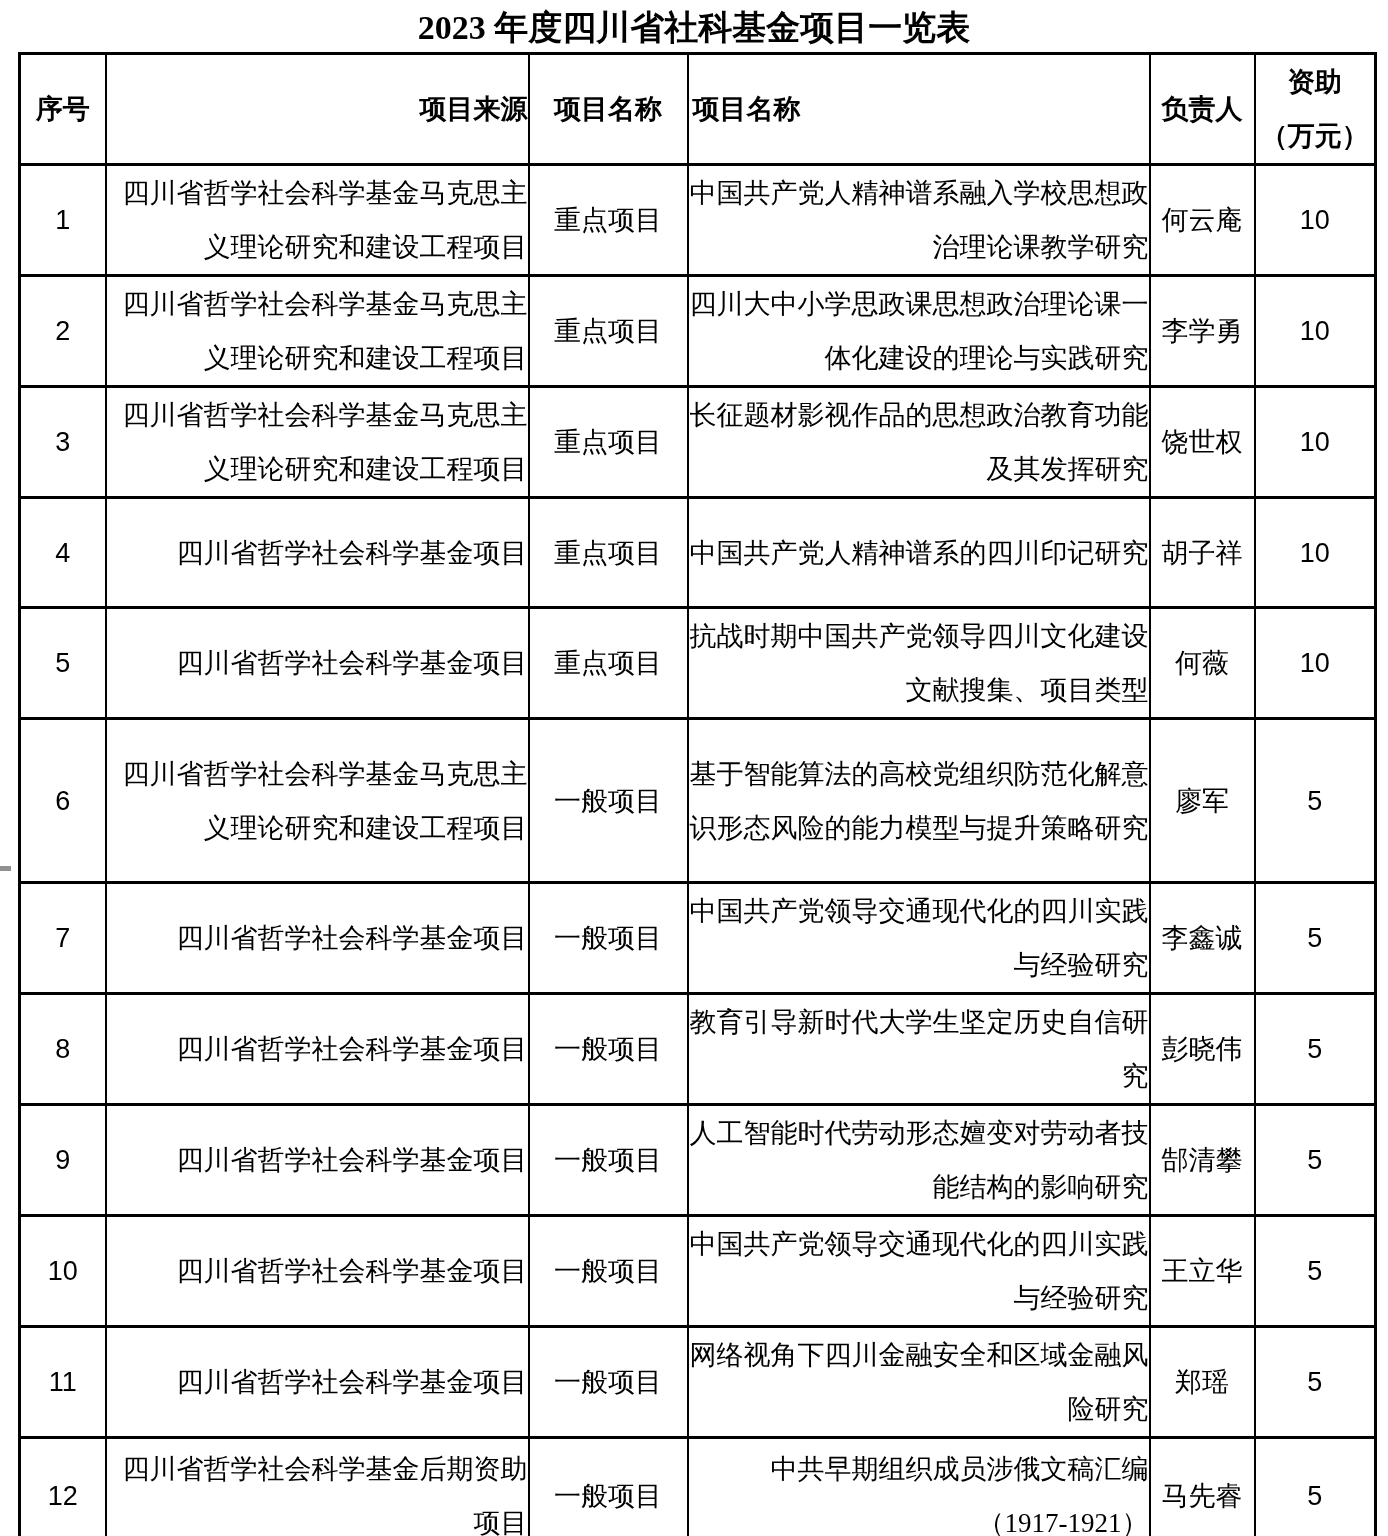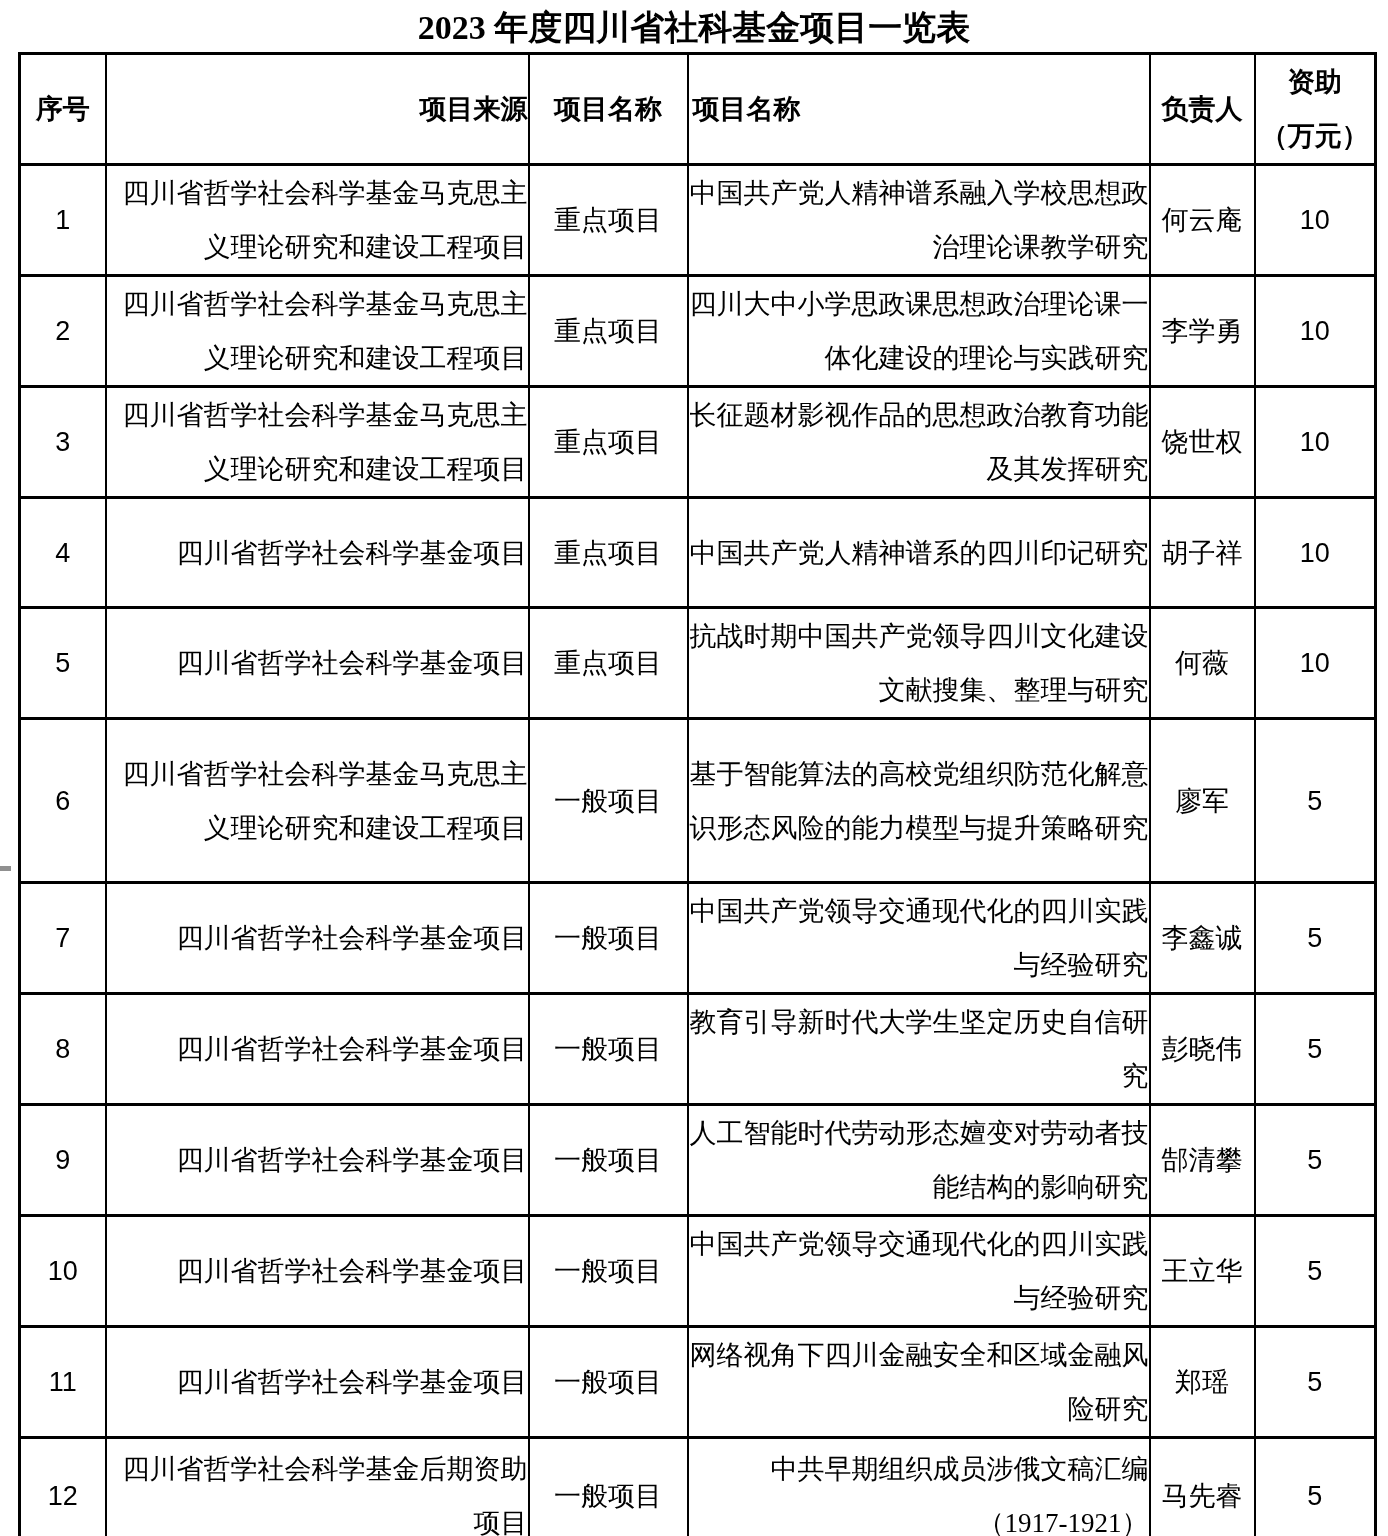--- a/index.html
+++ b/index.html
@@ -121,21 +121,21 @@
           <td class="c-source">四川省哲学社会科学基金项目</td>
           <td class="c-type">重点项目</td>
           <td class="c-name">中国共产党人精神谱系的四川印记研究</td>
           <td class="c-leader">胡子祥</td>
           <td class="c-fund num">10</td>
         </tr>
         <tr>
           <td class="c-index num">5</td>
           <td class="c-source">四川省哲学社会科学基金项目</td>
           <td class="c-type">重点项目</td>
-          <td class="c-name">抗战时期中国共产党领导四川文化建设文献搜集、整理与研究</td>
+          <td class="c-name">抗战时期中国共产党领导四川文化建设文献搜集、项目类型</td>
           <td class="c-leader">何薇</td>
           <td class="c-fund num">10</td>
         </tr>
         <tr>
           <td class="c-index num">6</td>
           <td class="c-source">四川省哲学社会科学基金马克思主义理论研究和建设工程项目</td>
           <td class="c-type">一般项目</td>
           <td class="c-name">基于智能算法的高校党组织防范化解意识形态风险的能力模型与提升策略研究</td>
           <td class="c-leader">廖军</td>
           <td class="c-fund num">5</td>

